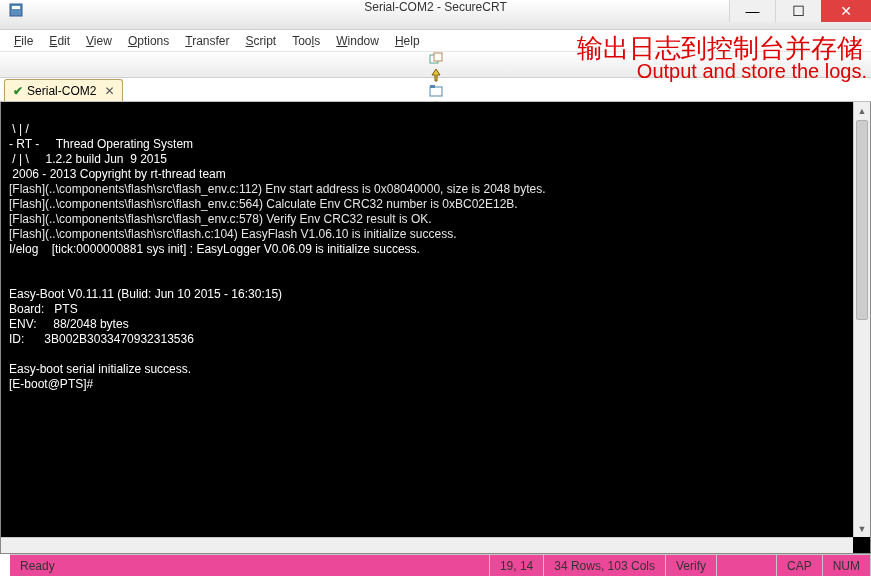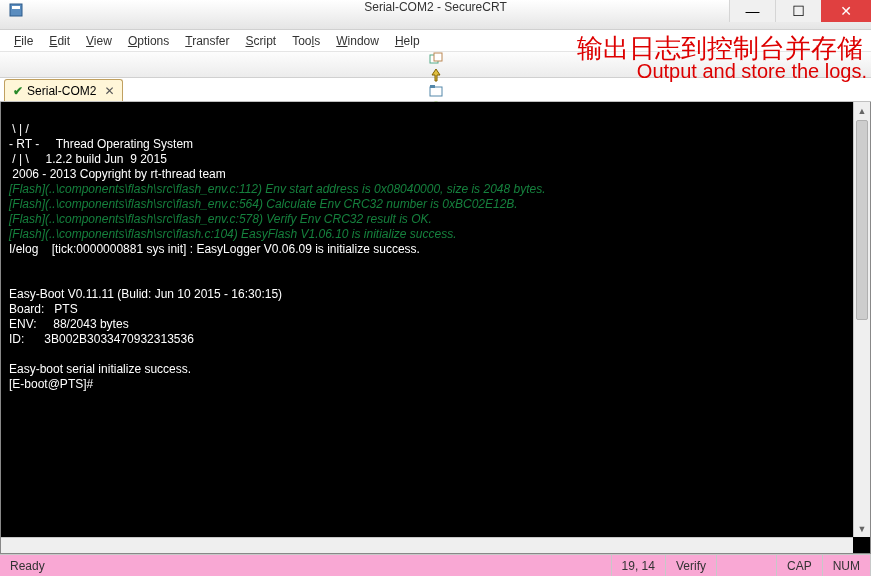--- a/index.html
+++ b/index.html
@@ -18,27 +18,27 @@
 .tbtn { width: 20px; height: 20px; display: flex; align-items: center; justify-content: center; font-size: 12px; }
 .tbsep { width: 1px; height: 18px; background: #c8c8c8; margin: 0 3px; }
 .hostinput { width: 130px; height: 18px; border: 1px solid #c0c0c0; background: #fff; padding: 0 4px; color: #999; font-size: 11px; }
 .overlay-cn { position: absolute; top: 32px; right: 8px; font-size: 26px; color: #d00; font-family: "SimSun","Microsoft YaHei",sans-serif; font-weight: normal; line-height: 1.3; }
 .overlay-en { position: absolute; top: 60px; right: 4px; font-size: 20px; color: #d00; }
 .tabs { height: 24px; background: #fff; display: flex; align-items: flex-end; padding-left: 4px; border-bottom: 1px solid #c0c0c0; }
 .tab { height: 22px; border: 1px solid #c0a060; border-bottom: none; background: #fff6d8; display: flex; align-items: center; padding: 0 8px; border-radius: 3px 3px 0 0; gap: 4px; }
 .tab .chk { color: #2a8a2a; font-weight: bold; }
 .tab .x { color: #555; margin-left: 4px; }
 .terminal { background: #000; color: #fff; font-family: "Courier New", monospace; font-size: 13px; line-height: 14px; padding: 6px 8px; white-space: pre; height: 452px; overflow: hidden; border: 1px solid #888; border-top: none; position: relative; }
-.terminal .g { color: #15803d; font-style: italic; }
+.terminal .g { color: #e5e5e5; }
 .scrollbar-v { position: absolute; right: 0; top: 0; bottom: 16px; width: 17px; background: #efefef; border-left: 1px solid #c8c8c8; }
 .scrollbar-v .thumb { position: absolute; left: 2px; right: 2px; top: 18px; height: 200px; background: #cdcdcd; border: 1px solid #b0b0b0; border-radius: 2px; }
 .scrollbar-v .arr { position: absolute; left: 0; right: 0; height: 17px; display: flex; align-items: center; justify-content: center; font-size: 9px; color: #666; }
 .scrollbar-v .arr.up { top: 0; } .scrollbar-v .arr.dn { bottom: 0; }
 .scrollbar-h { position: absolute; left: 0; right: 17px; bottom: 0; height: 16px; background: #efefef; border-top: 1px solid #c8c8c8; }
-.statusbar { height: 22px; background: #f9a8d4; border-top: 1px solid #c8c8c8; display: flex; align-items: flex-start; font-size: 11px; color: #333; }
+.statusbar { height: 22px; background: #ec4899; border-top: 1px solid #c8c8c8; display: flex; align-items: flex-start; font-size: 11px; color: #333; margin-left: 10px; }
 .statusbar .cell { padding: 0 10px; border-right: 1px solid #c8c8c8; height: 100%; display: flex; align-items: center; }
 .statusbar .grow { flex: 1; }
 svg { display: block; }
 </style>
 </head>
 <body>
 
 <div class="titlebar">
   <span class="icon">
     <svg width="16" height="16">
@@ -194,33 +194,34 @@
 <span> 2006 - 2013 Copyright by rt-thread team</span>
 <span class="g">[Flash](..\components\flash\src\flash_env.c:112) Env start address is 0x08040000, size is 2048 bytes.</span>
 <span class="g">[Flash](..\components\flash\src\flash_env.c:564) Calculate Env CRC32 number is 0xBC02E12B.</span>
 <span class="g">[Flash](..\components\flash\src\flash_env.c:578) Verify Env CRC32 result is OK.</span>
 <span class="g">[Flash](..\components\flash\src\flash.c:104) EasyFlash V1.06.10 is initialize success.</span>
 <span>I/elog    [tick:0000000881 sys init] : EasyLogger V0.06.09 is initialize success.</span>
 <span></span>
 <span></span>
 <span>Easy-Boot V0.11.11 (Bulid: Jun 10 2015 - 16:30:15)</span>
 <span>Board:   PTS</span>
-<span>ENV:     88/2043 bytes</span>
+<span>ENV:     88/2048 bytes</span>
 <span>ID:      3B002B3033470932313536</span>
 <span></span>
 <span>Easy-boot serial initialize success.</span>
 <span>[E-boot@PTS]#</span>
   <div class="scrollbar-v">
     <div class="arr up">▲</div>
     <div class="thumb"></div>
     <div class="arr dn">▼</div>
   </div>
   <div class="scrollbar-h"></div>
 </div>
 
 <div class="statusbar">
   <div class="cell grow">Ready</div>
   <div class="cell">19, 14</div>
+  <div class="cell">34 Rows, 103 Cols</div>
   <div class="cell">Verify</div>
   <div class="cell" style="width:60px"></div>
   <div class="cell">CAP</div>
   <div class="cell">NUM</div>
 </div>
 
 </body></html>

